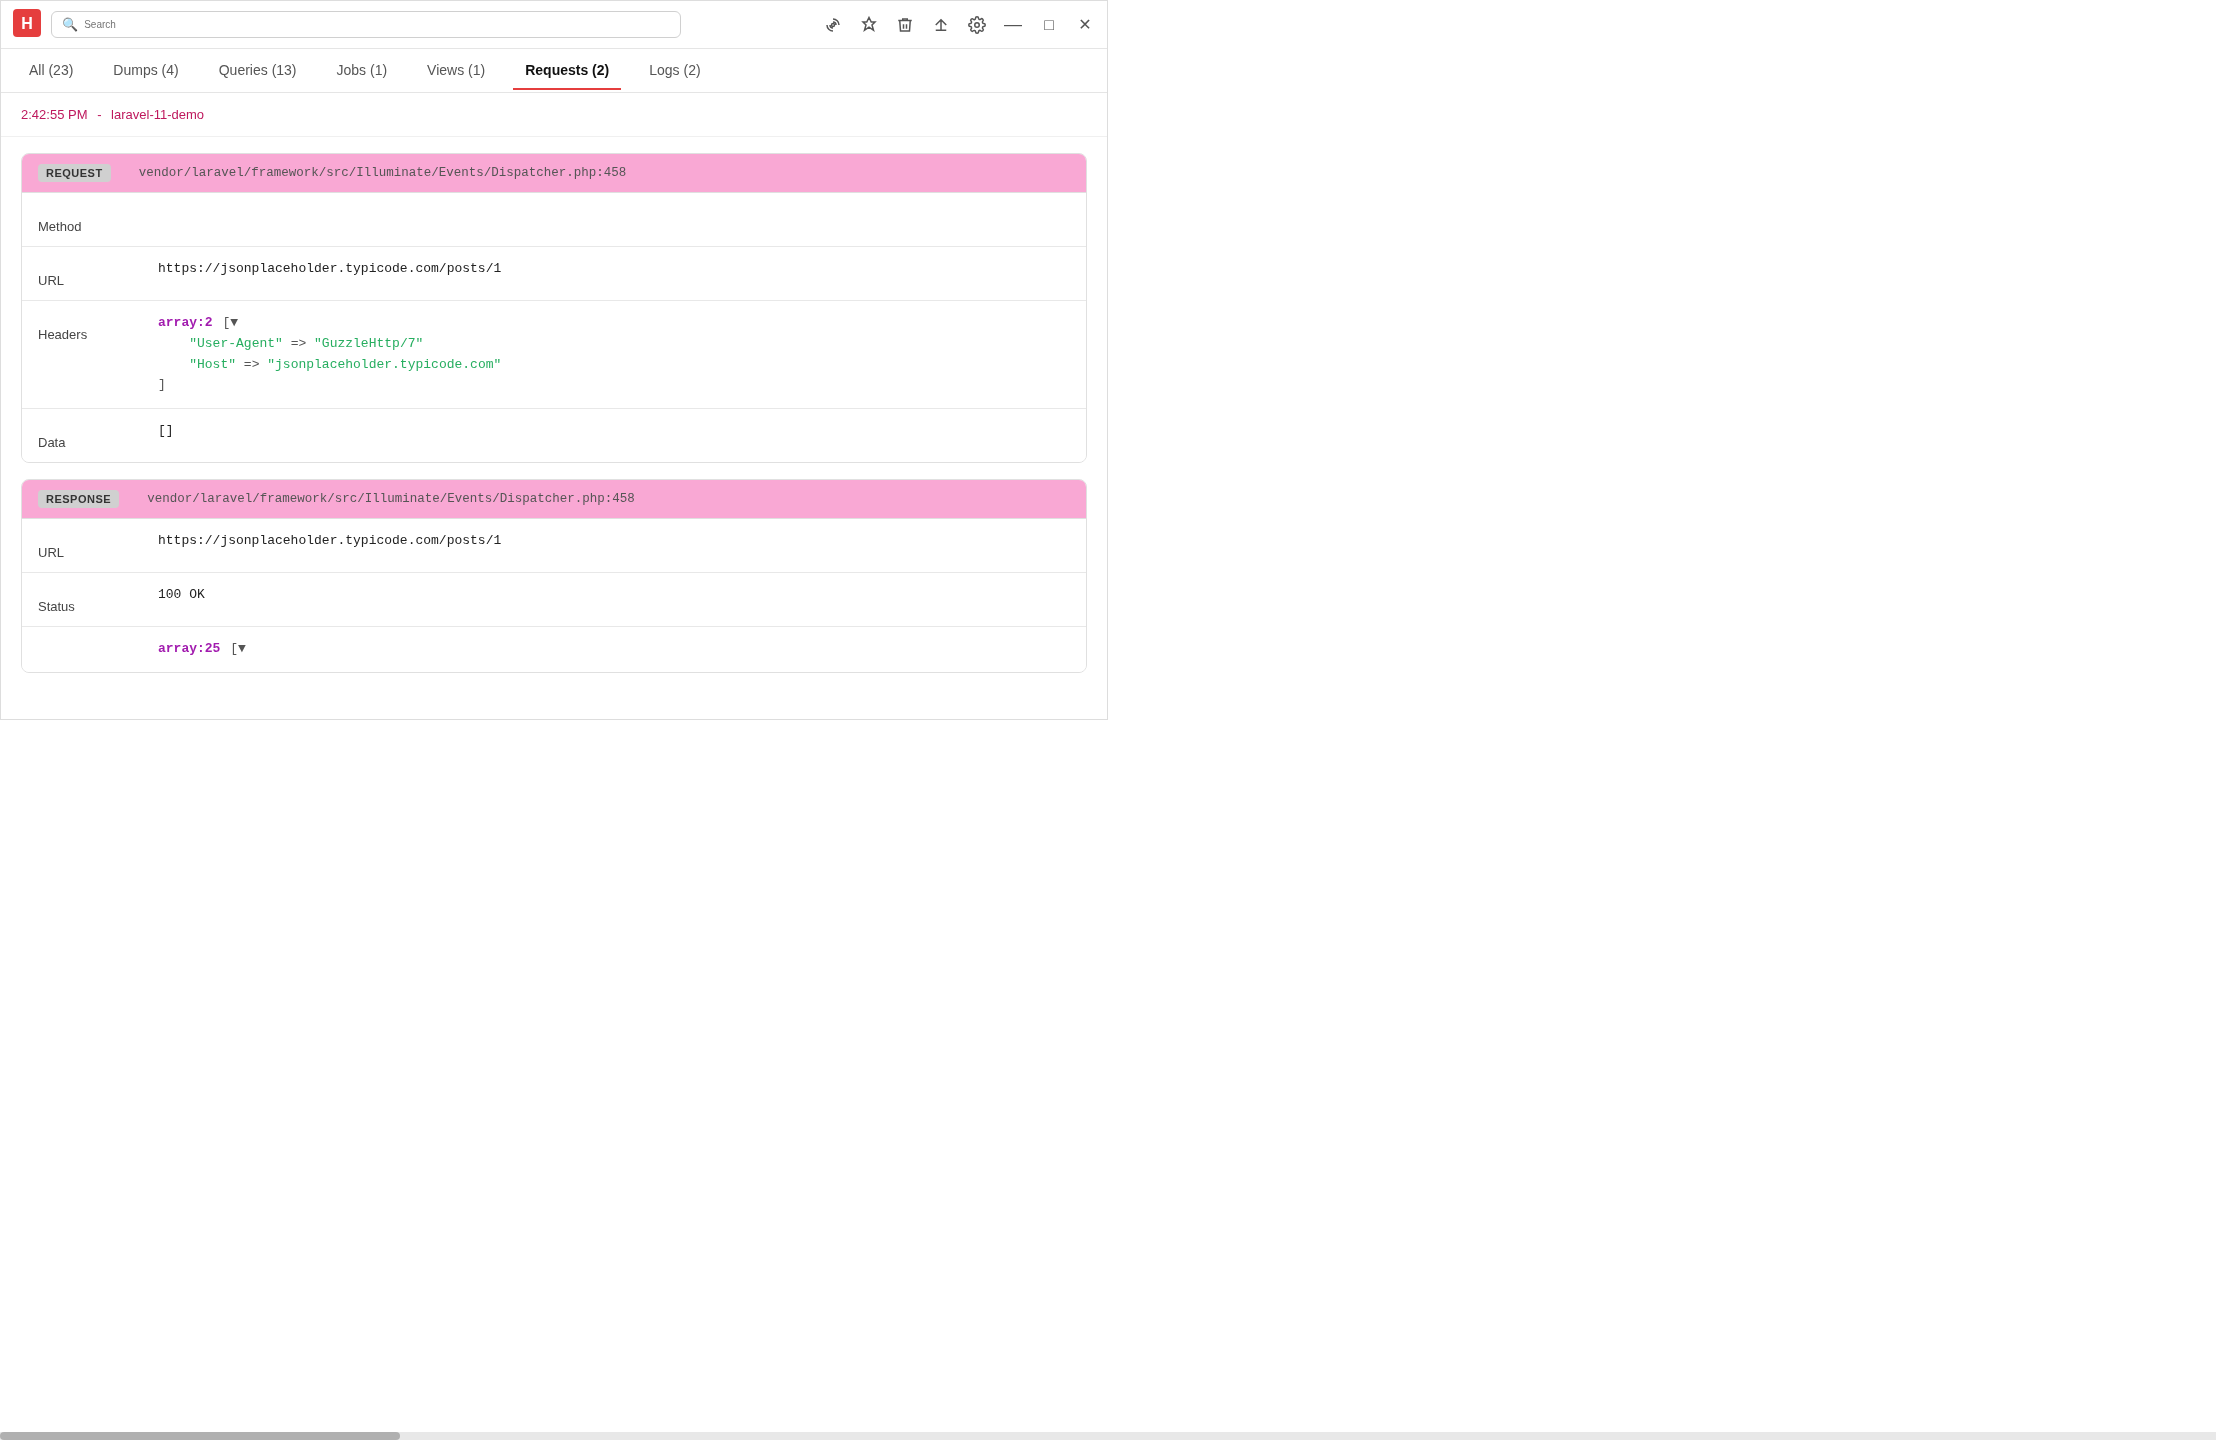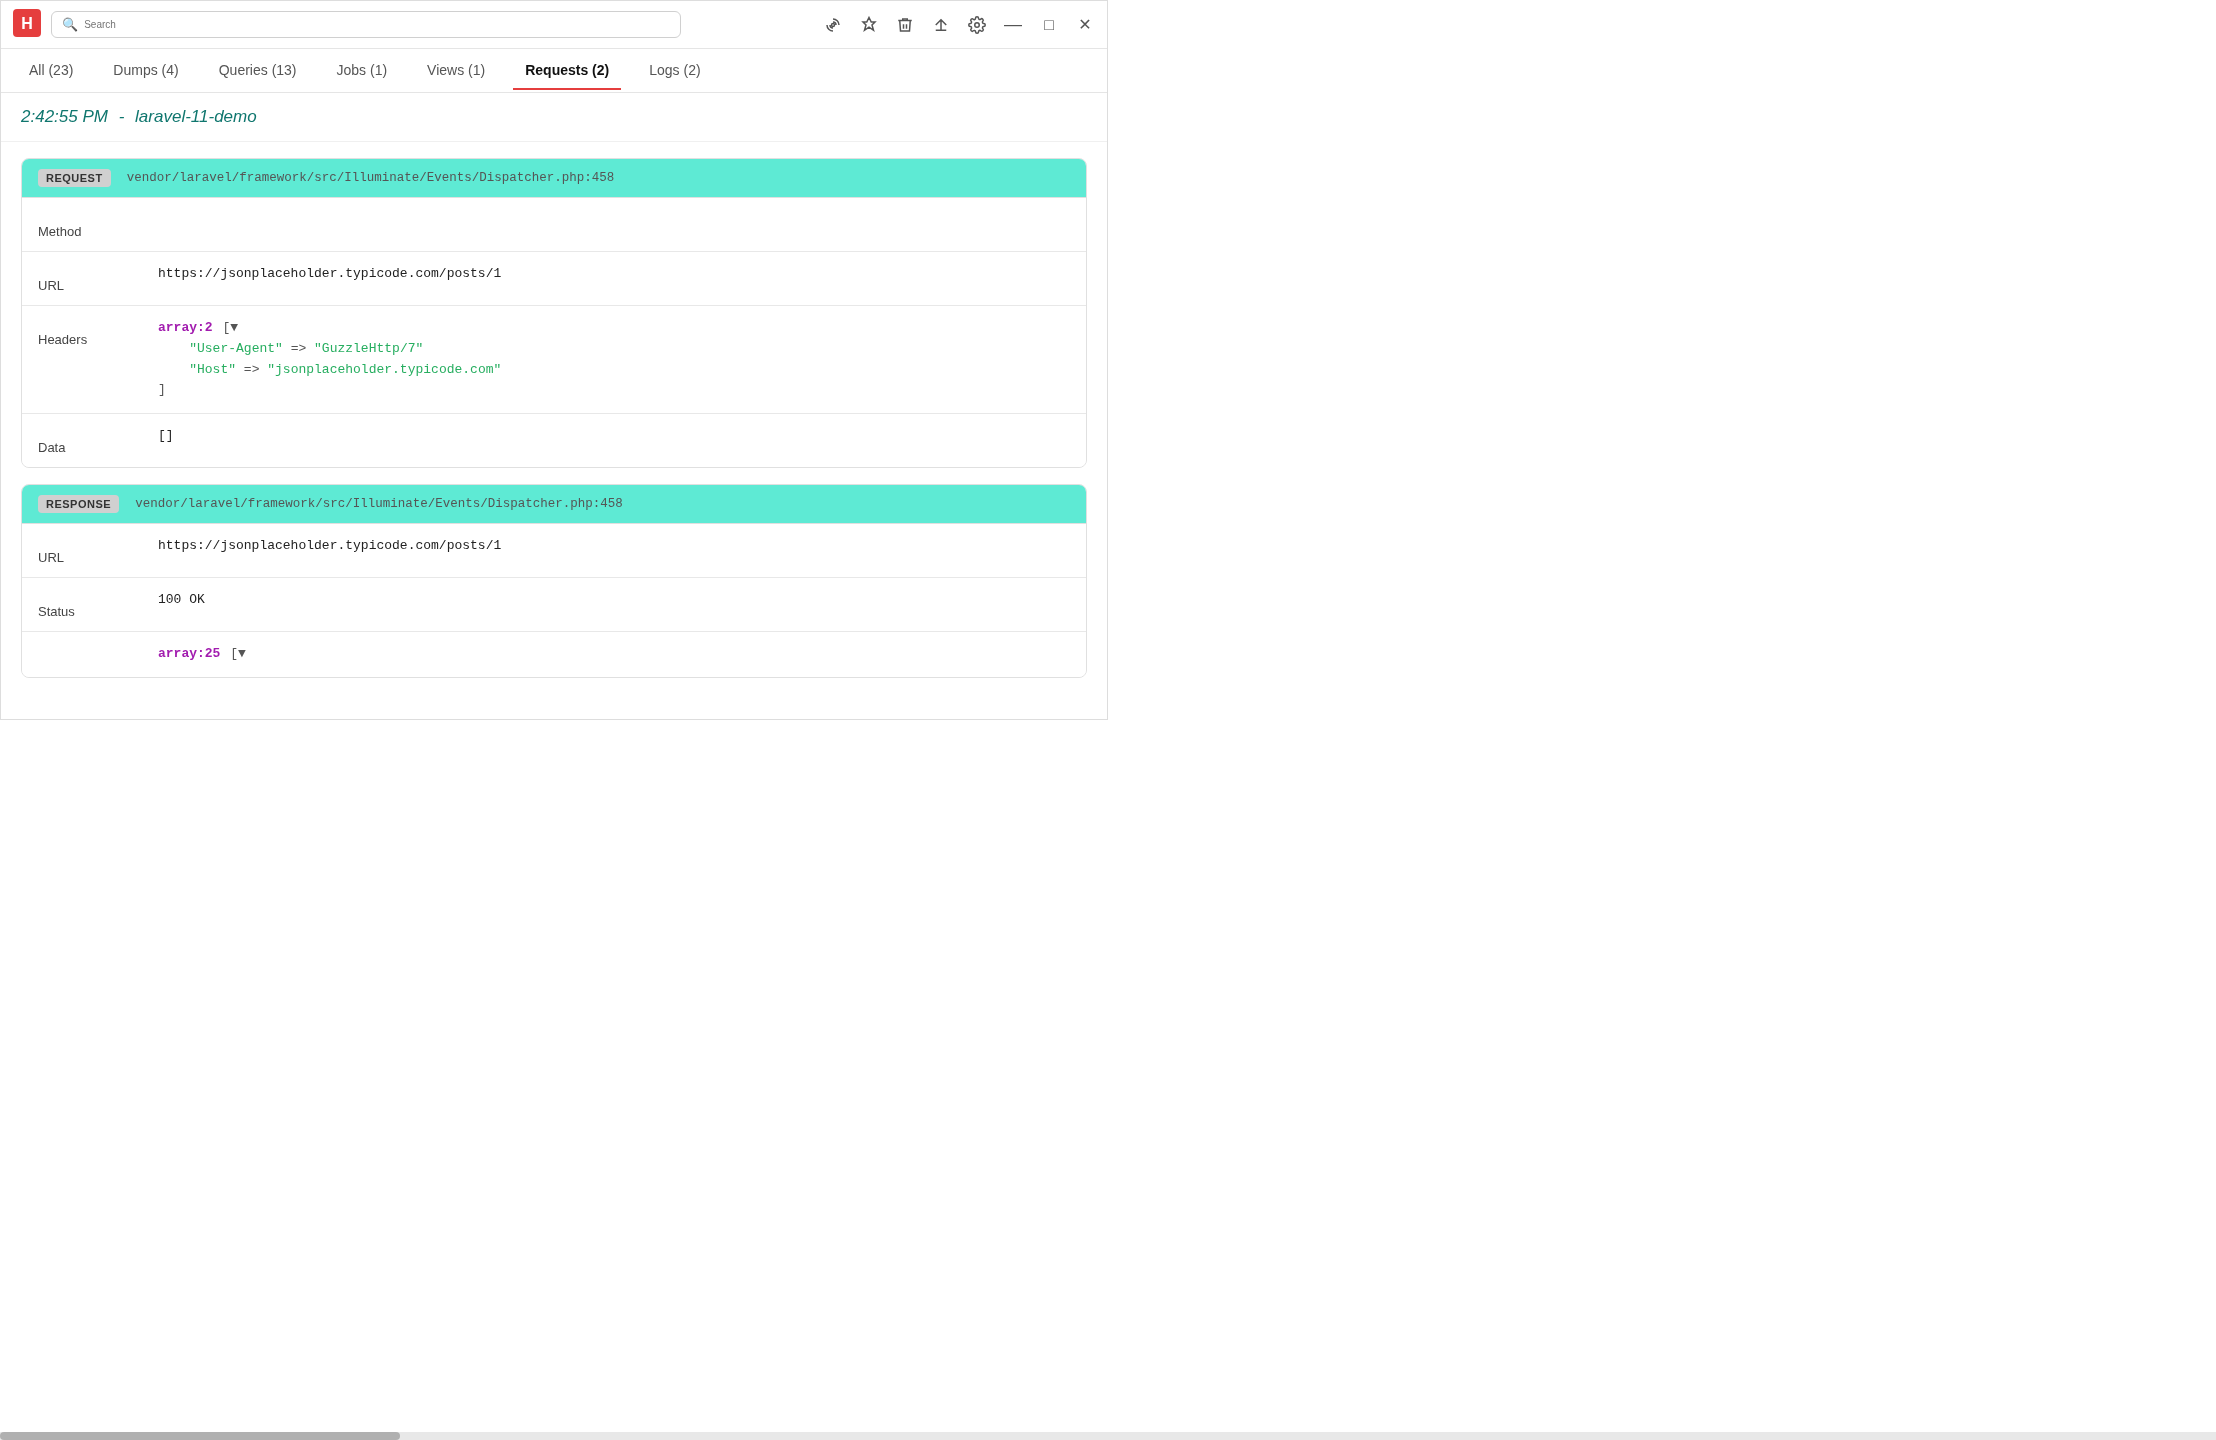--- a/index.html
+++ b/index.html
@@ -90,43 +90,42 @@
     
     .content {
       overflow-y: auto;
       height: calc(720px - 92px);
       padding: 0;
     }
 
     
     .session-header {
       padding: 14px 20px;
-      font-size: 17px;
-      color: #0f766e;
+      font-size: 13px;
+      color: #be185d;
       border-bottom: 1px solid #f0f0f0;
-      font-style: italic;
     }
 
     
     .card {
       margin: 16px 20px;
       border: 1px solid #e0e0e0;
       border-radius: 8px;
       background: #f9f9f9;
       overflow: hidden;
     }
 
     
     .card-header {
       display: flex;
       align-items: center;
       padding: 10px 16px;
-      background: #5eead4;
+      background: #f9a8d4;
       border-bottom: 1px solid #e0e0e0;
-      gap: 16px;
+      gap: 28px;
     }
     .card-badge {
       background: #d0d0d0;
       color: #333;
       font-size: 11px;
       font-weight: 700;
       padding: 3px 8px;
       border-radius: 4px;
       letter-spacing: 0.5px;
     }

